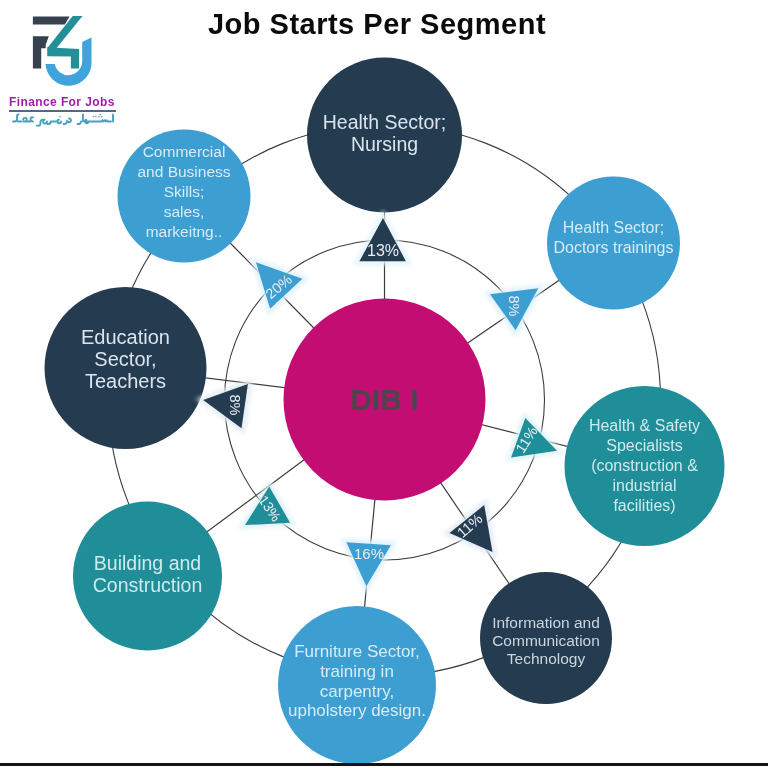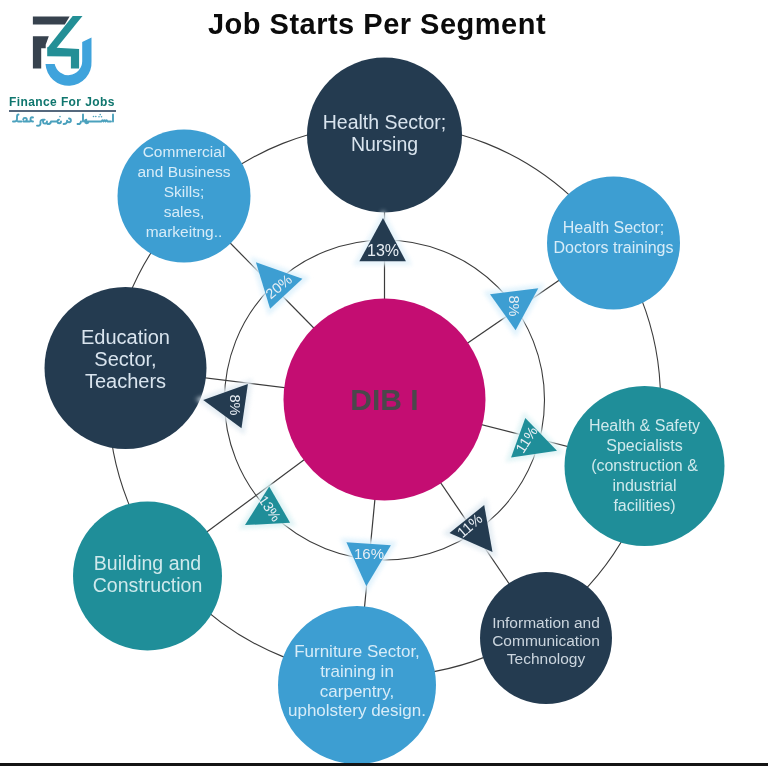--- a/index.html
+++ b/index.html
@@ -1,19 +1,19 @@
 <!DOCTYPE html>
 <html><head>
 <meta charset="utf-8">
 <style>
   html,body{margin:0;padding:0;background:#fff;}
   #page{position:relative;width:768px;height:768px;background:#ffffff;overflow:hidden;font-family:"Liberation Sans",sans-serif;}
   #title{position:absolute;left:-7px;top:8px;width:768px;text-align:center;font-size:29px;font-weight:bold;color:#0b0b0b;letter-spacing:0.5px;}
   #ffj{position:absolute;left:9px;top:95px;width:110px;text-align:left;}
-  #ffj .en{font-size:12px;font-weight:bold;color:#0f766e;letter-spacing:0.4px;white-space:nowrap;}
+  #ffj .en{font-size:12px;font-weight:bold;color:#a21caf;letter-spacing:0.4px;white-space:nowrap;}
   #botline{position:absolute;left:0;top:763px;width:768px;height:3px;background:#141414;}
 </style>
 </head>
 <body>
 <div id="page">
   <div id="title">Job Starts Per Segment</div>
 
   <svg id="diagram" width="768" height="768" style="position:absolute;left:0;top:0" viewBox="0 0 768 768">
 
     <circle cx="384.5" cy="400" r="160" fill="none" stroke="#3b3b3b" stroke-width="1.1"></circle>

